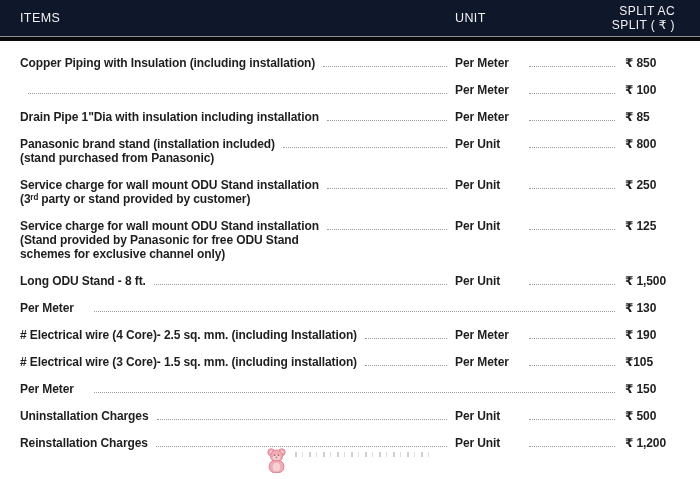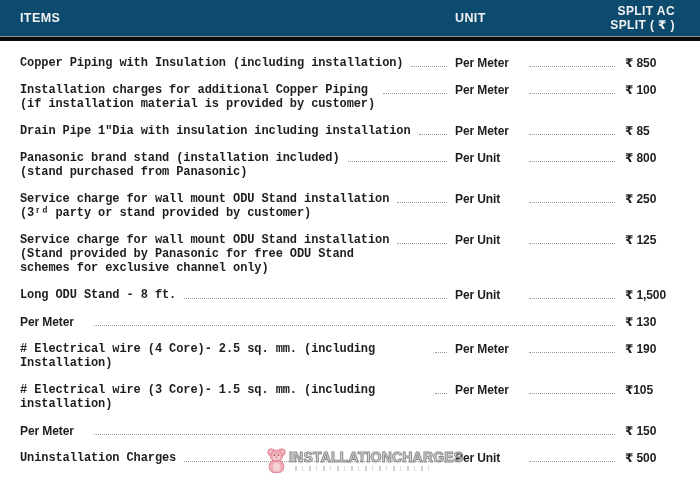--- a/index.html
+++ b/index.html
@@ -9,27 +9,27 @@
     margin:0 auto;
     background:#ffffff;
     overflow:hidden;
     font-family:"Liberation Sans","DejaVu Sans",sans-serif;
     color:#1e1e1e;
   }
 
   
   .header {
     height:36px;
-    background:#0c4a6e;
+    background:#0f172a;
     color:#f2f2f2;
     display:flex;
     align-items:center;
     padding:0 25px 0 20px;
     box-sizing:border-box;
-    font-weight:700;
+    font-weight:400;
     font-size:12.5px;
     letter-spacing:0.4px;
   }
   .h-item-zone { width:435px; flex:none; }
   .h-unit { width:72px; flex:none; text-align:left; }
   .h-spacer { flex:1; }
   .h-rates { flex:none; text-align:right; font-size:12px; line-height:14px; }
   .sep-line { height:1px; background:#8f8f8f; }
   .sep-bar  { height:4px; background:#0a0a0a; }
 
@@ -40,21 +40,21 @@
   .row {
     display:flex;
     align-items:flex-start;
     margin-bottom:13px;
     font-size:12px;
     font-weight:700;
     line-height:14px;
     letter-spacing:-0.1px;
   }
   .item-zone { width:435px; flex:none; display:flex; align-items:flex-start; }
-  .item { white-space:pre-line; flex:0 1 auto;font-family:Liberation Mono, monospace; }
+  .item { white-space:pre-line; flex:0 1 auto; }
   .lead {
     flex:1 1 0;
     min-width:12px;
     height:10px;
     border-bottom:1.6px dotted #9b9b9b;
     margin:0 8px;
   }
   .unit { width:72px; flex:none; }
   .lead2 { margin:0 10px 0 2px; }
   .rate { flex:none; min-width:50px; text-align:left; white-space:nowrap; }
@@ -115,22 +115,20 @@
         <span class="item">Copper Piping with Insulation (including installation)</span>
         <span class="lead"></span>
       </div>
       <div class="unit">Per Meter</div>
       <span class="lead lead2"></span>
       <div class="rate">₹ 850</div>
     </div>
 
     <div class="row">
       <div class="item-zone">
-        <span class="item">Installation charges for additional Copper Piping
-(if installation material is provided by customer)</span>
         <span class="lead"></span>
       </div>
       <div class="unit">Per Meter</div>
       <span class="lead lead2"></span>
       <div class="rate">₹ 100</div>
     </div>
 
     <div class="row">
       <div class="item-zone">
         <span class="item">Drain Pipe 1"Dia with insulation including installation</span>
@@ -248,18 +246,17 @@
         <circle cx="10.5" cy="9" r="6" fill="#f0a3ae"></circle>
         <ellipse cx="10.5" cy="10.6" rx="3.6" ry="2.6" fill="#f7cdd4" stroke="none"></ellipse>
         <rect x="3.2" y="13.6" width="14.6" height="12" rx="5.2" fill="#f0a3ae"></rect>
         <ellipse cx="10.5" cy="20" rx="3.8" ry="4.2" fill="#f7cdd4" stroke="none"></ellipse>
       </g>
       <circle cx="8.6" cy="8.2" r="0.8" fill="#8c4450"></circle>
       <circle cx="12.4" cy="8.2" r="0.8" fill="#8c4450"></circle>
       <circle cx="10.5" cy="10.4" r="0.9" fill="#c06272"></circle>
     </svg>
     <div class="wm-body">
-      <span class="wm-text">INSTALLATIONCHARGES</span>
       <div class="wm-speckles"></div>
     </div>
   </div>
 
 </div>
 
 </body></html>

